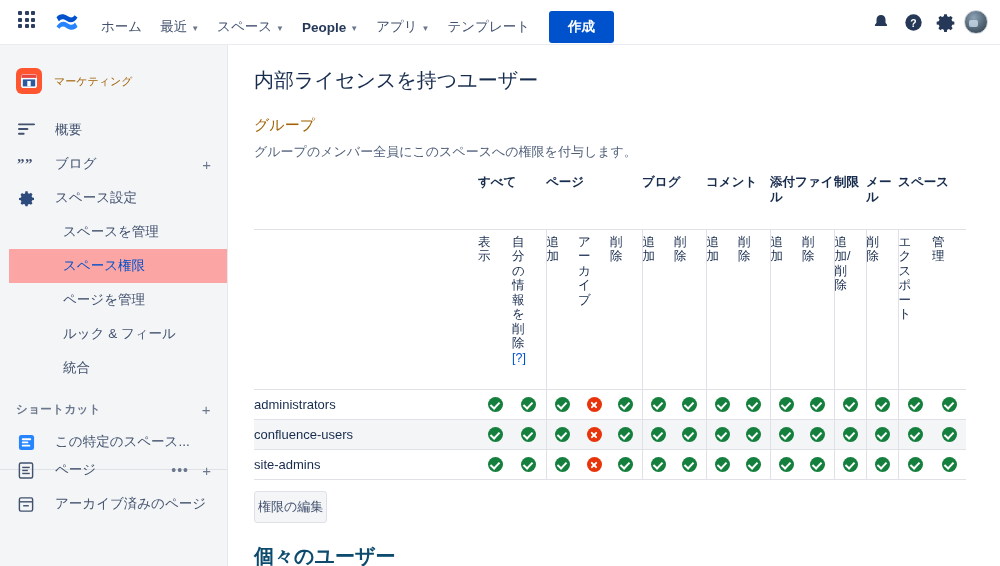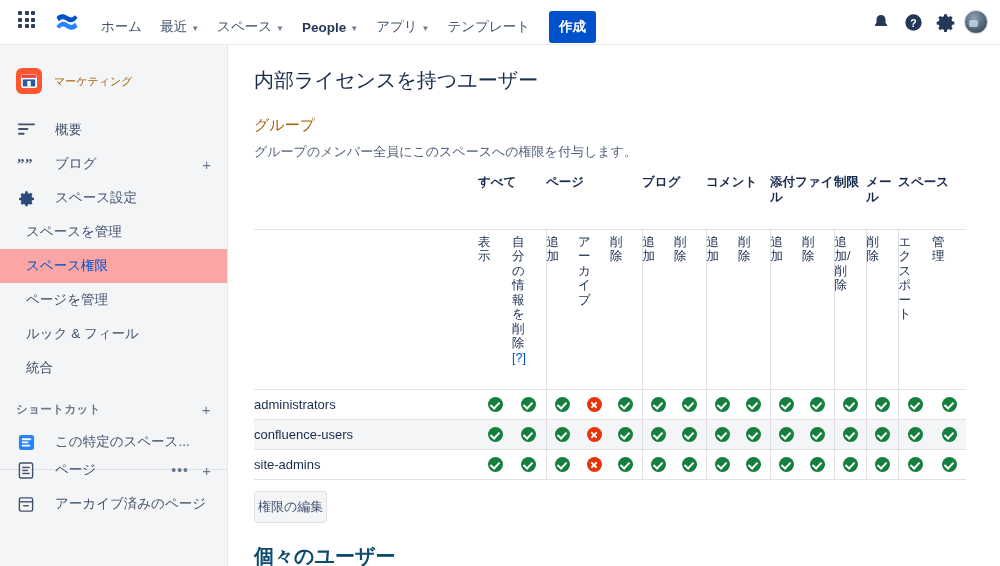--- a/index.html
+++ b/index.html
@@ -27,21 +27,21 @@
   .navitems { display: flex; align-items: center; margin-left: 12px; margin-top: 10px; }
   .navitem {
     font-size: 13.5px; color: #42526e; padding: 6px 9px;
     border-radius: 3px; cursor: pointer; white-space: nowrap;
     display: flex; align-items: center; gap: 4px;
   }
   .navitem.bold { font-weight: bold; color: #253858; }
   .caret { font-size: 8px; color: #6b778c; position: relative; top: 1px; }
   .create-btn {
     background: #0052cc; color: #fff; font-size: 13.5px; font-weight: bold;
-    border: none; border-radius: 3px; padding: 7px 10px; margin-left: 10px;
+    border: none; border-radius: 3px; padding: 7px 19px; margin-left: 10px;
     cursor: pointer;
   }
   .topright { position: absolute; right: 12px; display: flex; align-items: center; gap: 6px; }
   .searchbox {
     width: 174px; height: 28px; border: 1px solid #dfe1e6; border-radius: 3px;
     display: flex; align-items: center; padding: 0 8px; gap: 7px; background:#fff;
   }
   .searchbox input {
     border: none; outline: none; font-size: 13px; color: #6b778c;
     font-family: "Liberation Sans", sans-serif; width: 130px; background: transparent;
@@ -69,21 +69,21 @@
   }
   .space-name { font-size: 11px; font-weight: normal; color: #a16207; }
   .snav { margin-top: 14px; }
   .srow {
     display: flex; align-items: center; height: 34px; padding: 0 16px;
     font-size: 13.5px; color: #42526e; cursor: pointer; gap: 19px; position: relative;
   }
   .srow .ic { width: 20px; display: flex; align-items: center; justify-content: center; flex: none;}
   .srow .plus { position: absolute; right: 16px; color: #6b778c; font-size: 15px; }
   .srow .dots { position: absolute; right: 38px; color: #6b778c; font-size: 14px; letter-spacing: 1px;}
-  .sub { padding-left: 26px; font-size: 13.5px; height: 34px; display:flex; align-items:center; color:#42526e; cursor:pointer;}
+  .sub { padding-left: 54px; font-size: 13.5px; height: 34px; display:flex; align-items:center; color:#42526e; cursor:pointer;margin-left:9px;}
   .sub.active { background: #fca5a5; color: #0052cc; font-weight: normal; }
   .sectlabel {
     font-size: 11.5px; font-weight: bold; color: #6b778c; letter-spacing: .4px;
     padding: 0 16px; height: 32px; display: flex; align-items: center; margin-top: 8px; position: relative;
   }
   .sectlabel .plus { position: absolute; right: 16px; font-size: 15px; font-weight: normal;}
   .divline { border-top: 1px solid #dfe1e6; margin: 0 0 0 0; }
 
   
   #main { flex: 1; padding: 22px 30px 0 26px; overflow: hidden; }

